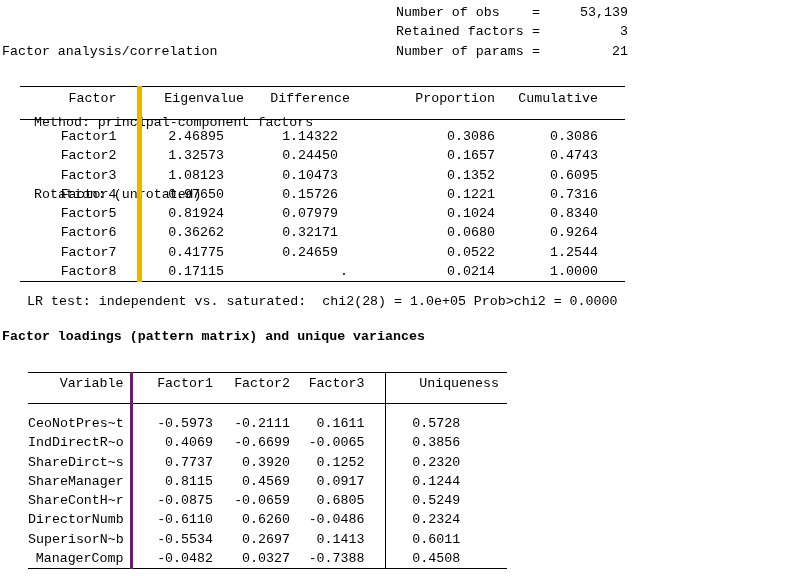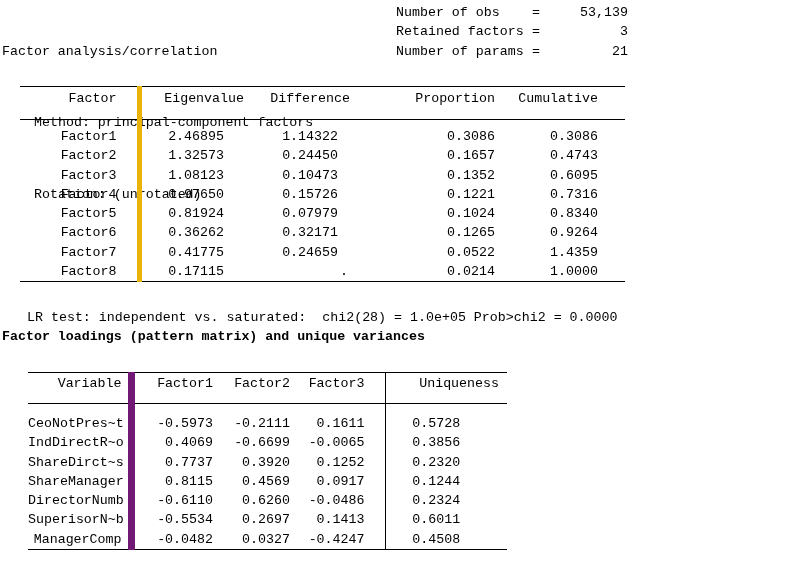--- a/index.html
+++ b/index.html
@@ -43,28 +43,28 @@
   .t1 .c4 { padding-right:27px; }
 
   
   .t2 { left:28px; top:372px; width:479px;
         border-top:1px solid #000; border-bottom:1px solid #000; }
   .t2 col.w0{width:103px} .t2 col.w1{width:89px} .t2 col.w2{width:77px}
   .t2 col.w3{width:88px} .t2 col.w4{width:122px}
   .t2 thead th { height:31px; padding-top:1px; border-bottom:1px solid #000; }
   .t2 tbody td { height:19.3px; }
   .t2 tbody tr:first-child td { height:29.3px; padding-top:10px; }
-  .t2 .c0 { border-right:7px solid #701a75; padding-right:6px;margin-top:40px; }
+  .t2 .c0 { border-right:3px solid #701a75; padding-right:6px;margin-top:40px; }
   .t2 .c1 { padding-right:7px; }
   .t2 .c2 { padding-right:7px; }
   .t2 .c3 { border-right:1px solid #000; padding-right:20px; }
   .t2 thead .c4 { padding-right:8px; } .t2 tbody .c4 { padding-right:20px;text-align:center; }
 
   
-  .lr-line { position:absolute; left:27px; top:308px; line-height:19.3px; white-space:pre; }
+  .lr-line { position:absolute; left:27px; top:292px; line-height:19.3px; white-space:pre; }
   .loadings-title { position:absolute; left:2px; top:327px; line-height:19.3px; white-space:pre;font-weight:bold; }
 </style>
 </head>
 <body>
 
 <div class="canvas">
 
   <div class="hdr-left">
     <div>Factor analysis/correlation</div>
     <div class="indent">Method: principal-component factors</div>
@@ -133,29 +133,29 @@
           <td class="c0">Factor5</td>
           <td class="c1">0.81924</td>
           <td class="c2">0.07979</td>
           <td class="c3">0.1024</td>
           <td class="c4">0.8340</td>
         </tr>
         <tr>
           <td class="c0">Factor6</td>
           <td class="c1">0.36262</td>
           <td class="c2">0.32171</td>
-          <td class="c3">0.1265</td>
+          <td class="c3">0.0680</td>
           <td class="c4">0.9264</td>
         </tr>
         <tr>
           <td class="c0">Factor7</td>
           <td class="c1">0.41775</td>
           <td class="c2">0.24659</td>
           <td class="c3">0.0522</td>
-          <td class="c4">1.4359</td>
+          <td class="c4">1.2544</td>
         </tr>
         <tr>
           <td class="c0">Factor8</td>
           <td class="c1">0.17115</td>
           <td class="c2 dot">.</td>
           <td class="c3">0.0214</td>
           <td class="c4">1.0000</td>
         </tr>
       </tbody>
   </table>
@@ -204,36 +204,43 @@
           <td class="c4">0.2320</td>
         </tr>
         <tr>
           <td class="c0">ShareManager</td>
           <td class="c1">0.8115</td>
           <td class="c2">0.4569</td>
           <td class="c3">0.0917</td>
           <td class="c4">0.1244</td>
         </tr>
         <tr>
+          <td class="c0">ShareContH~r</td>
+          <td class="c1">-0.0875</td>
+          <td class="c2">-0.0659</td>
+          <td class="c3">0.6805</td>
+          <td class="c4">0.5249</td>
+        </tr>
+        <tr>
           <td class="c0">DirectorNumb</td>
           <td class="c1">-0.6110</td>
           <td class="c2">0.6260</td>
           <td class="c3">-0.0486</td>
           <td class="c4">0.2324</td>
         </tr>
         <tr>
           <td class="c0">SuperisorN~b</td>
           <td class="c1">-0.5534</td>
           <td class="c2">0.2697</td>
           <td class="c3">0.1413</td>
           <td class="c4">0.6011</td>
         </tr>
         <tr>
           <td class="c0">ManagerComp</td>
           <td class="c1">-0.0482</td>
           <td class="c2">0.0327</td>
-          <td class="c3">-0.4247</td>
+          <td class="c3">-0.7388</td>
           <td class="c4">0.4508</td>
         </tr>
       </tbody>
   </table>
 
 </div>
 
 </body></html>

